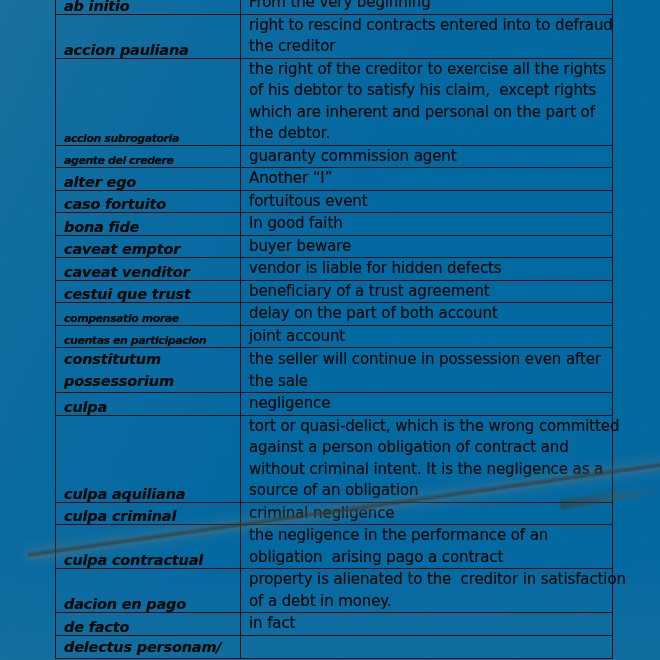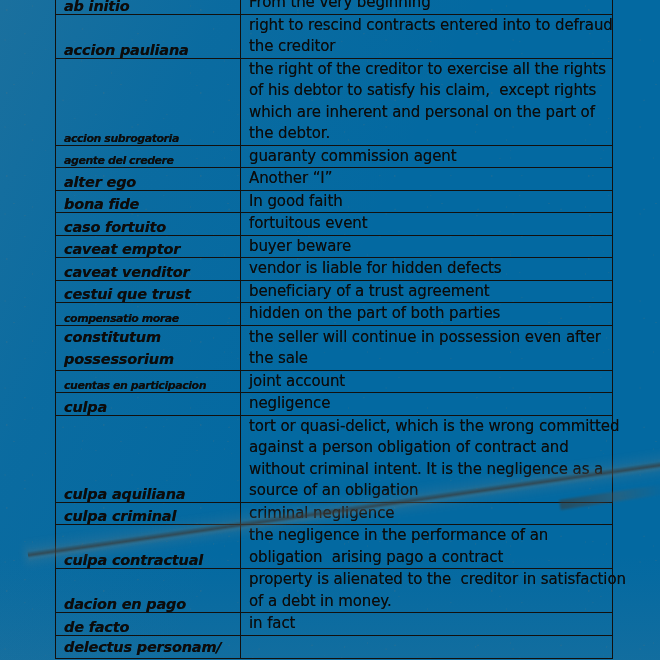--- a/index.html
+++ b/index.html
@@ -201,32 +201,32 @@
         <tr>
           <td class="term">
             <span class="termline">alter ego</span>
           </td>
           <td class="def bottomalign">
             <span class="defline">Another “I”</span>
           </td>
         </tr>
         <tr>
           <td class="term">
+            <span class="termline">caso fortuito</span>
+          </td>
+          <td class="def bottomalign">
+            <span class="defline">fortuitous event</span>
+          </td>
+        </tr>
+        <tr>
+          <td class="term">
             <span class="termline">bona fide</span>
           </td>
           <td class="def bottomalign">
             <span class="defline">In good faith</span>
-          </td>
-        </tr>
-        <tr>
-          <td class="term">
-            <span class="termline">caso fortuito</span>
-          </td>
-          <td class="def bottomalign">
-            <span class="defline">fortuitous event</span>
           </td>
         </tr>
         <tr>
           <td class="term">
             <span class="termline">caveat emptor</span>
           </td>
           <td class="def bottomalign">
             <span class="defline">buyer beware</span>
           </td>
         </tr>
@@ -244,39 +244,39 @@
           </td>
           <td class="def bottomalign">
             <span class="defline">beneficiary of a trust agreement</span>
           </td>
         </tr>
         <tr>
           <td class="term tight">
             <span class="termline">compensatio morae</span>
           </td>
           <td class="def bottomalign">
-            <span class="defline">hidden on the part of both parties</span>
+            <span class="defline">delay on the part of both account</span>
+          </td>
+        </tr>
+        <tr>
+          <td class="term tight">
+            <span class="termline">cuentas en participacion</span>
+          </td>
+          <td class="def bottomalign">
+            <span class="defline">joint account</span>
           </td>
         </tr>
         <tr>
           <td class="term two-line">
             <span class="termline">constitutum</span>
             <span class="termline">possessorium</span>
           </td>
           <td class="def">
             <span class="defline">the seller will continue in possession even after</span>
             <span class="defline">the sale</span>
-          </td>
-        </tr>
-        <tr>
-          <td class="term tight">
-            <span class="termline">cuentas en participacion</span>
-          </td>
-          <td class="def bottomalign">
-            <span class="defline">joint account</span>
           </td>
         </tr>
         <tr>
           <td class="term">
             <span class="termline">culpa</span>
           </td>
           <td class="def bottomalign">
             <span class="defline">negligence</span>
           </td>
         </tr>

